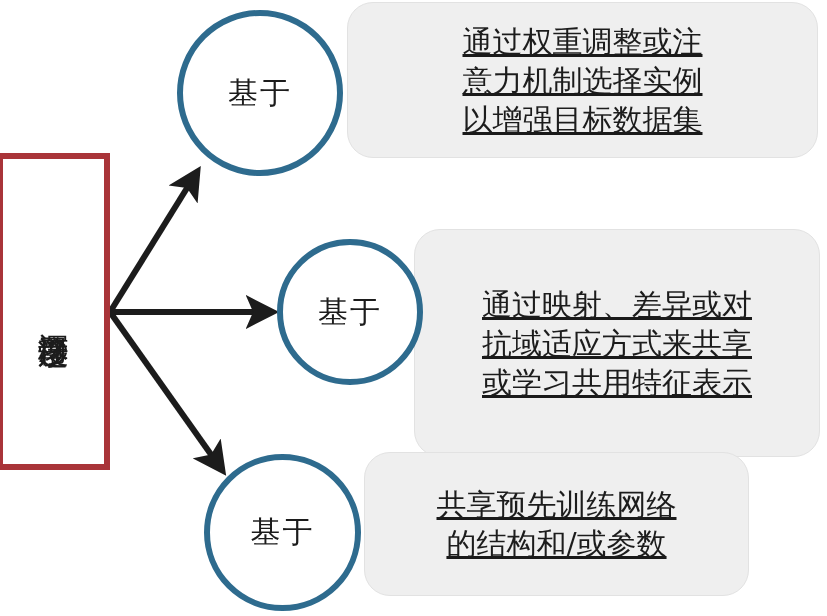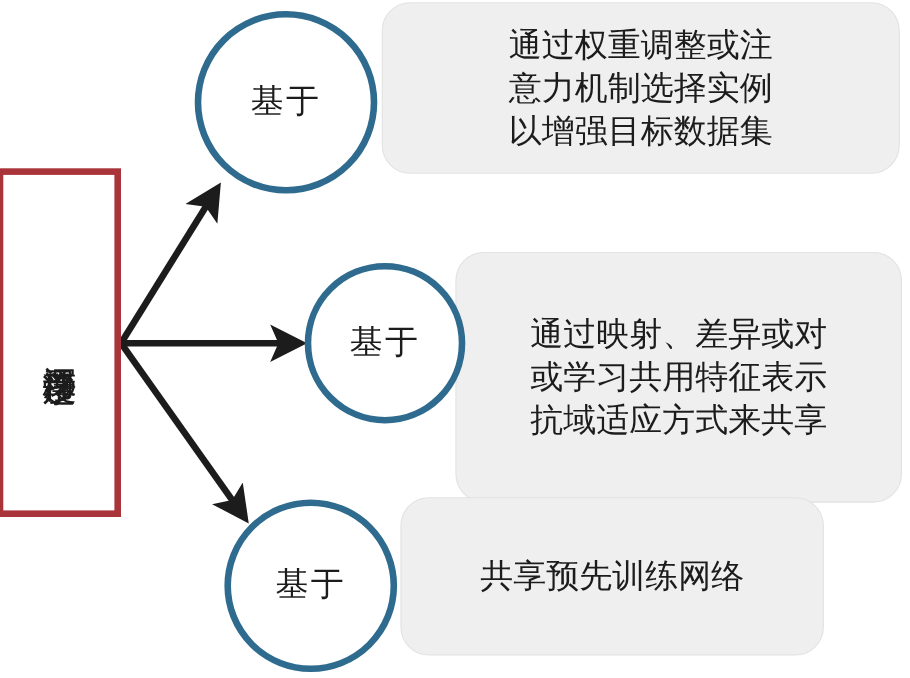--- a/index.html
+++ b/index.html
@@ -85,20 +85,21 @@
     box-sizing: border-box;
     background: #EFEFEF;
     border: 1px solid #E2E2E2;
     border-radius: 26px;
     z-index: 2;
     display: flex;
     flex-direction: column;
     align-items: center;
     justify-content: center;
     padding: 6px 14px;
+    text-decoration: underline;
   }
   .desc-line {
     font-size: 30px;
     line-height: 1.30;
     letter-spacing: 0px;
     color: #1c1c1c;
     white-space: nowrap;
     text-align: center;
   }
   #desc-instance { left: 347px; top: 2px;   width: 471px; height: 156px; }
@@ -132,24 +133,25 @@
     <div class="desc-line">通过权重调整或注</div>
     <div class="desc-line">意力机制选择实例</div>
     <div class="desc-line">以增强目标数据集</div>
   </div>
 
   <div class="cat-circle" id="circle-feature">
     <div class="cat-circle-line">基于</div>
   </div>
   <div class="desc-card" id="desc-feature">
     <div class="desc-line">通过映射、差异或对</div>
+    <div class="desc-line">抗域适应方式来共享</div>
     <div class="desc-line">或学习共用特征表示</div>
-    <div class="desc-line">抗域适应方式来共享</div>
   </div>
 
   <div class="cat-circle" id="circle-model">
     <div class="cat-circle-line">基于</div>
   </div>
   <div class="desc-card" id="desc-model">
     <div class="desc-line">共享预先训练网络</div>
+    <div class="desc-line">的结构和/或参数</div>
   </div>
 
 </div>
 
 </body></html>

